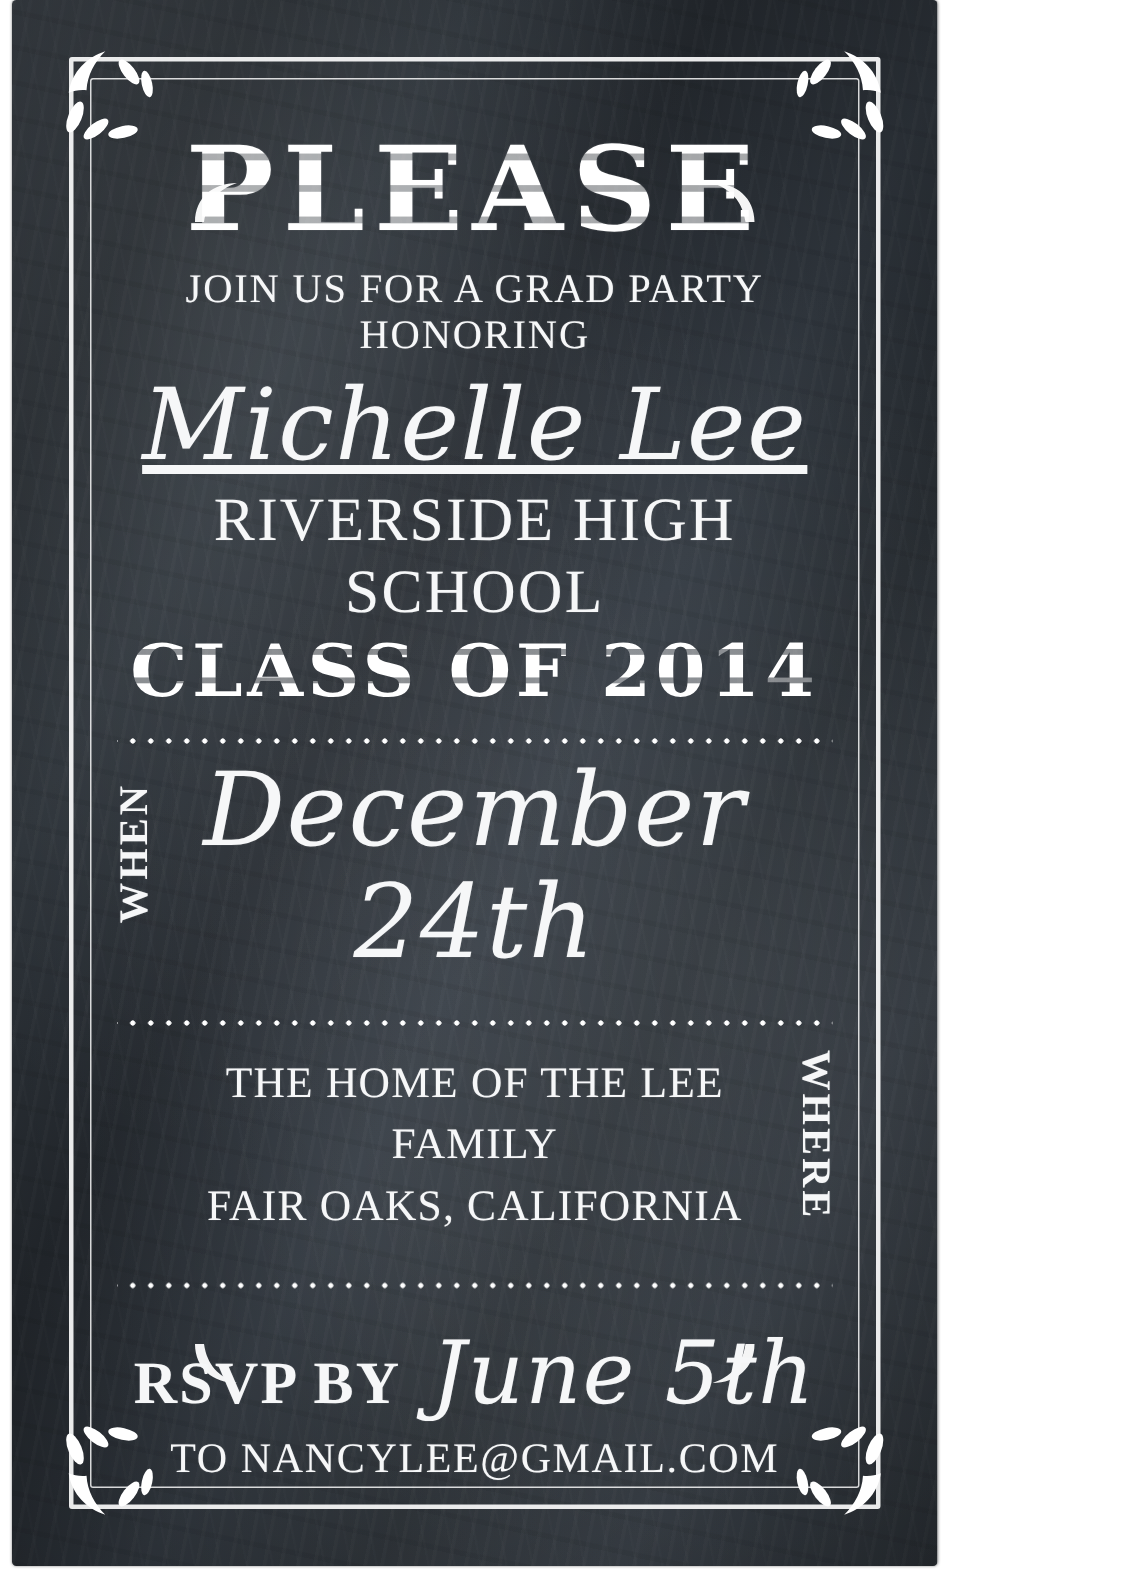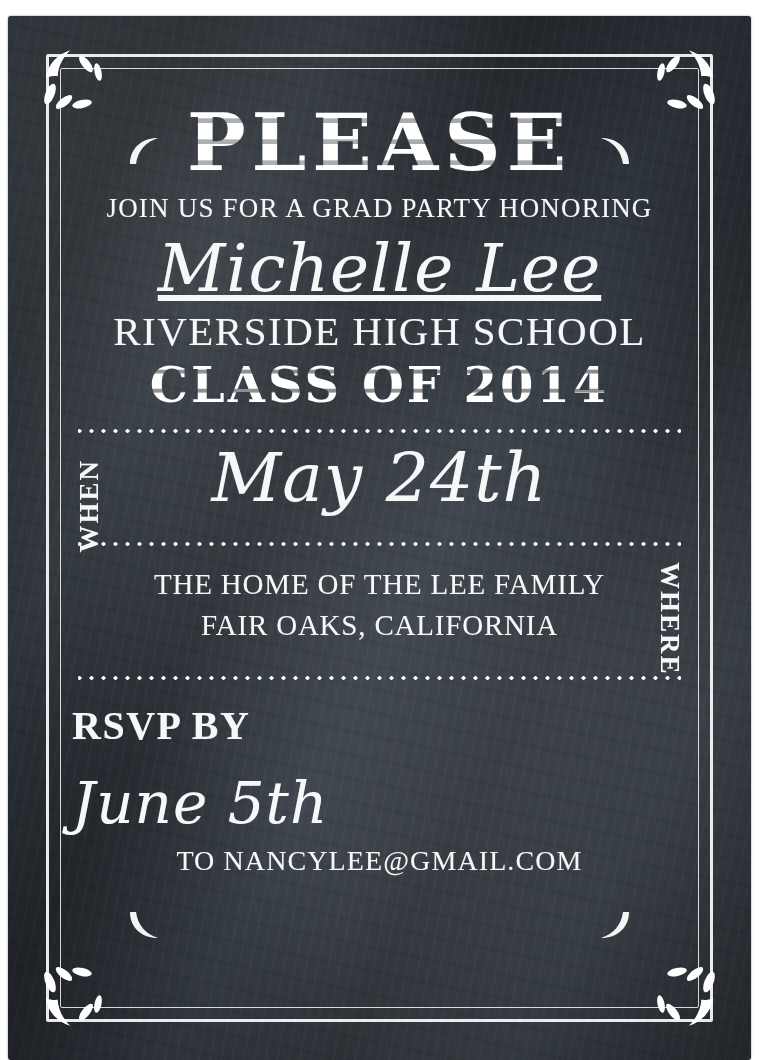--- a/index.html
+++ b/index.html
@@ -10,22 +10,22 @@
   body {
     width: 759px;
     height: 1060px;
     font-family: "Liberation Serif", serif;
     overflow: hidden;
   }
 
   .card {
     position: absolute;
     left: 8px;
-    top: 16px;
-    width: 743px;
+    top: 0;
+    width: 617px;
     height: 1044px;
     background:
       radial-gradient(ellipse at 22% 18%, rgba(255,255,255,0.085) 0%, rgba(255,255,255,0) 48%),
       radial-gradient(ellipse at 78% 62%, rgba(255,255,255,0.07) 0%, rgba(255,255,255,0) 52%),
       radial-gradient(ellipse at 45% 88%, rgba(255,255,255,0.05) 0%, rgba(255,255,255,0) 50%),
       linear-gradient(118deg, #3a4149 0%, #2b3137 14%, #333a41 26%, #272c32 40%, #343b43 55%, #2a3036 68%, #373e46 82%, #2c3238 100%);
     border-radius: 3px;
     box-shadow: 0 0 2px rgba(0,0,0,0.5);
     overflow: hidden;
   }
@@ -225,21 +225,20 @@
     line-height: 1.42;
     letter-spacing: 0.8px;
   }
 
   .rsvp-row {
     margin-top: 22px;
     display: flex;
     align-items: baseline;
     justify-content: center;
     gap: 20px;
-    flex-direction: column;
   }
   .rsvp-label {
     font-family: "Liberation Serif", serif;
     font-weight: 700;
     font-size: 40px;
     letter-spacing: 1.5px;
   }
   .rsvp-date {
     font-family: "DejaVu Serif", serif;
     font-style: italic;
@@ -343,21 +342,21 @@
 
     <div class="school txt">RIVERSIDE HIGH SCHOOL</div>
 
     <div class="classof">CLASS OF 2014</div>
 
     <div class="dotrule"></div>
 
     <div class="row">
       <div class="sidelabel when txt">WHEN</div>
       <div class="when-block">
-        <div class="date txt">May 24th</div>
+        <div class="date txt">December 24th</div>
       </div>
     </div>
 
     <div class="dotrule"></div>
 
     <div class="row">
       <div class="sidelabel where txt">WHERE</div>
       <div class="where-block">
         <div class="txt">THE HOME OF THE LEE FAMILY</div>
         <div class="txt">FAIR OAKS, CALIFORNIA</div>

